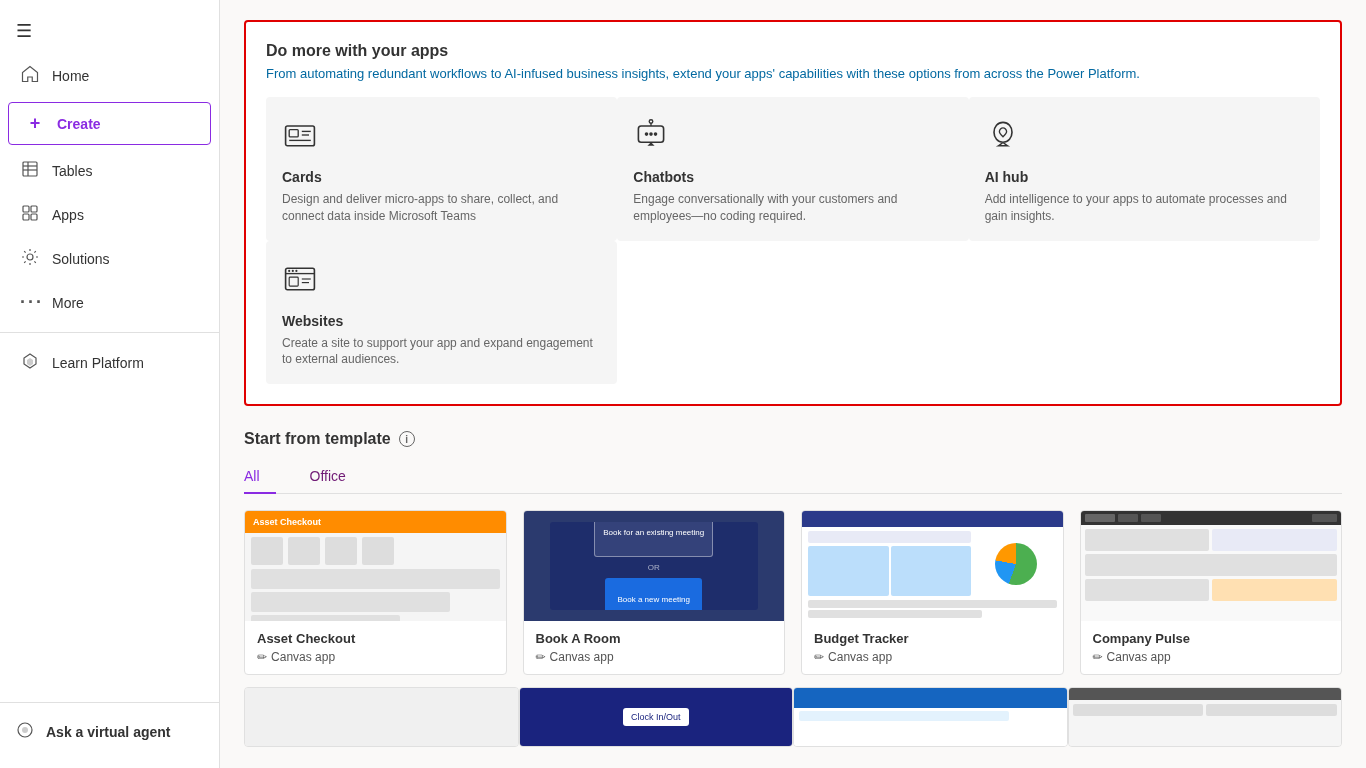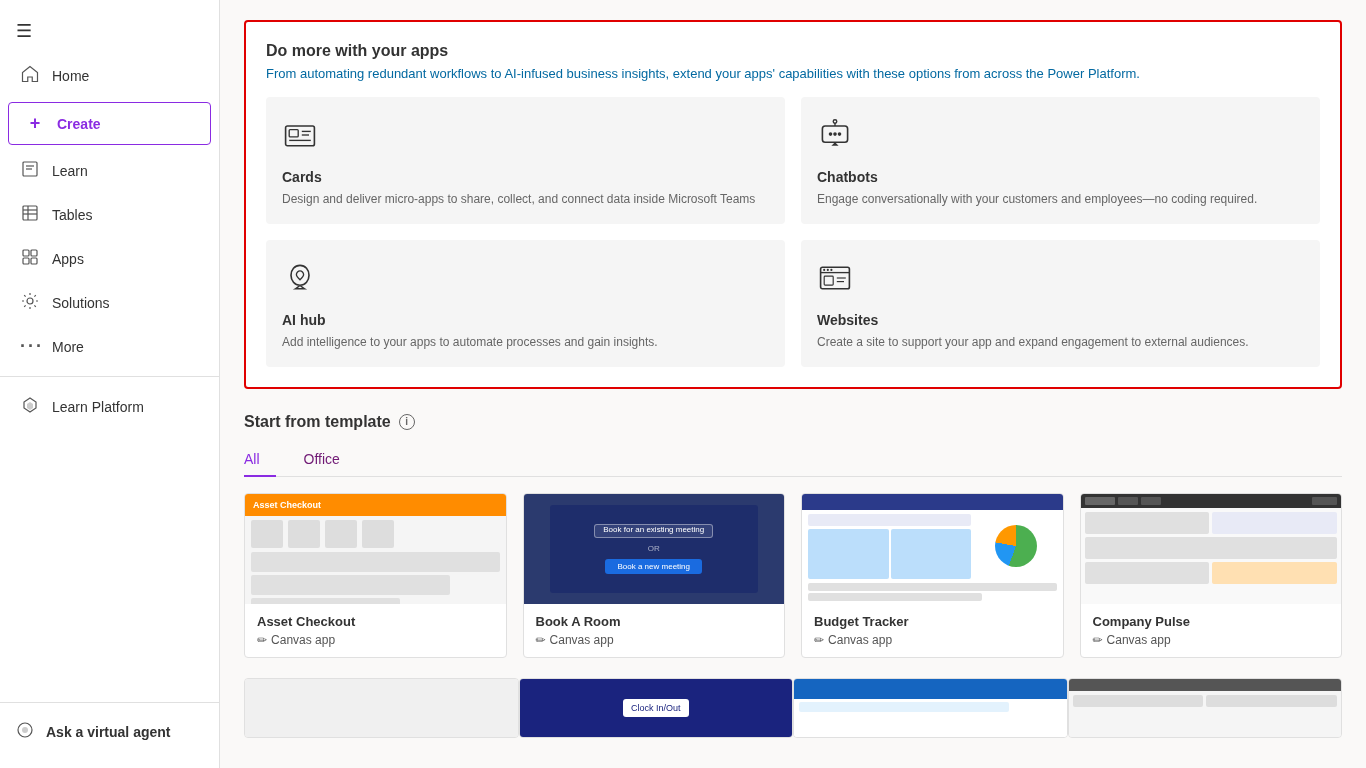--- a/index.html
+++ b/index.html
@@ -79,22 +79,22 @@
       color: #333;
       margin-bottom: 6px;
     }
     .do-more-subtitle {
       font-size: 13px;
       color: #0369a1;
       margin-bottom: 16px;
     }
     .do-more-cards {
       display: grid;
-      grid-template-columns: repeat(2, 1fr);
-      gap: 16px;
+      grid-template-columns: repeat(3, 1fr);
+      gap: 0;
     }
     .do-more-card {
       background: #f5f5f5;
       border-radius: 4px;
       padding: 20px 16px 16px;
       cursor: pointer;
     }
     .do-more-card-icon {
       font-size: 32px;
       margin-bottom: 16px;
@@ -134,21 +134,21 @@
       align-items: center;
       justify-content: center;
       font-size: 10px;
       color: #666;
       cursor: pointer;
     }
 
     
     .tabs {
       display: flex;
-      gap: 12px;
+      gap: 18px;
       margin-bottom: 16px;
       border-bottom: 1px solid #e0e0e0;
     }
     .tab {
       padding: 8px 16px;
       font-size: 14px;
       cursor: pointer;
       color: #701a75;
       border-bottom: 2px solid transparent;
       margin-bottom: -1px;
@@ -158,21 +158,21 @@
       border-bottom: 2px solid #8a2be2;
       font-weight: 500;
     }
     .tab:first-child { padding-left: 0; }
 
     
     .template-grid {
       display: grid;
       grid-template-columns: repeat(4, 1fr);
       gap: 16px;
-      margin-bottom: 20px;
+      margin-bottom: 12px;
     }
     .template-card {
       background: #fff;
       border: 1px solid #e0e0e0;
       border-radius: 4px;
       overflow: hidden;
       cursor: pointer;
     }
     .template-card-thumb {
       width: 100%;
@@ -285,30 +285,20 @@
         </svg>
     </span>
     <span>Home</span>
   </div>
 
   <div class="sidebar-item create-item">
     <span class="sidebar-icon" style="color:#8a2be2; font-size:18px; font-weight:bold;">+</span>
     <span style="color:#8a2be2; font-weight:600;">Create</span>
   </div>
 
-  <div class="sidebar-item">
-    <span class="sidebar-icon">
-      <svg width="18" height="18" viewBox="0 0 18 18" fill="none">
-          <rect x="2" y="2" width="14" height="14" rx="1" stroke="#555" stroke-width="1.2"></rect>
-          <line x1="5" y1="6" x2="13" y2="6" stroke="#555" stroke-width="1.2"></line>
-          <line x1="5" y1="9" x2="11" y2="9" stroke="#555" stroke-width="1.2"></line>
-        </svg>
-    </span>
-    <span>Learn</span>
-  </div>
 
   <div class="sidebar-item">
     <span class="sidebar-icon">
       <svg width="18" height="18" viewBox="0 0 18 18" fill="none">
           <rect x="2" y="2" width="14" height="14" rx="1" stroke="#555" stroke-width="1.2"></rect>
           <line x1="2" y1="6" x2="16" y2="6" stroke="#555" stroke-width="1.2"></line>
           <line x1="2" y1="10" x2="16" y2="10" stroke="#555" stroke-width="1.2"></line>
           <line x1="7" y1="2" x2="7" y2="16" stroke="#555" stroke-width="1.2"></line>
         </svg>
     </span>
@@ -474,25 +464,25 @@
             <span>Canvas app</span>
           </div>
         </div>
       </div>
 
       <div class="template-card">
         <div class="template-card-thumb">
           <div class="thumb-room" style="width:100%; height:100%;">
             <div style="width:80%; height:80%; position:relative; overflow:hidden;">
               <div style="background:#1e2d6b; width:100%; height:100%; border-radius:3px; display:flex; flex-direction:column; align-items:center; justify-content:center; gap:6px;">
-                <div style="border:1px solid rgba(255,255,255,0.4); border-radius:3px; padding:0 8px; background:rgba(255,255,255,0.1);">
+                <div style="border:1px solid rgba(255,255,255,0.4); border-radius:3px; padding:16px 8px; background:rgba(255,255,255,0.1);">
                   <div style="color:#fff; font-size:8px; margin-bottom:3px; text-align:center;">Book for an existing meeting</div>
                 </div>
                 <div style="color:rgba(255,255,255,0.6); font-size:8px;">OR</div>
-                <div style="background:#1a6be0; border-radius:3px; padding:3px 12px;">
+                <div style="background:#1a6be0; border-radius:3px; padding:17px 12px;">
                   <div style="color:#fff; font-size:8px;">Book a new meeting</div>
                 </div>
               </div>
             </div>
           </div>
         </div>
         <div class="template-card-body">
           <div class="template-card-title">Book A Room</div>
           <div class="template-card-type">
             <span style="font-size:12px;">✏</span>

